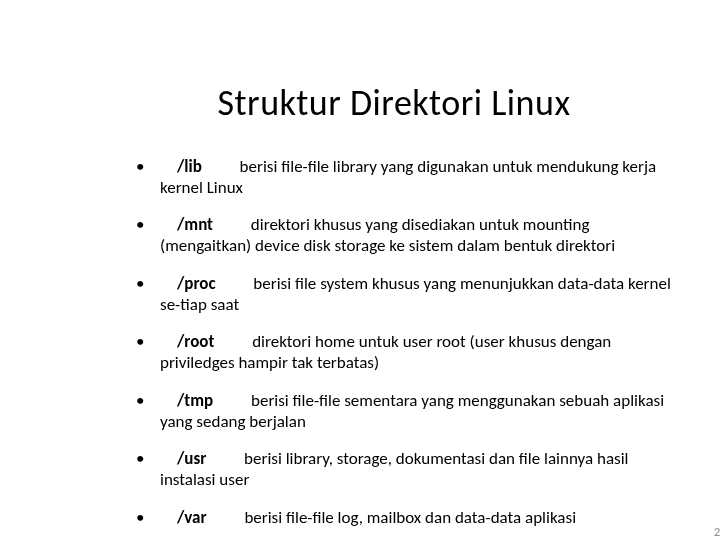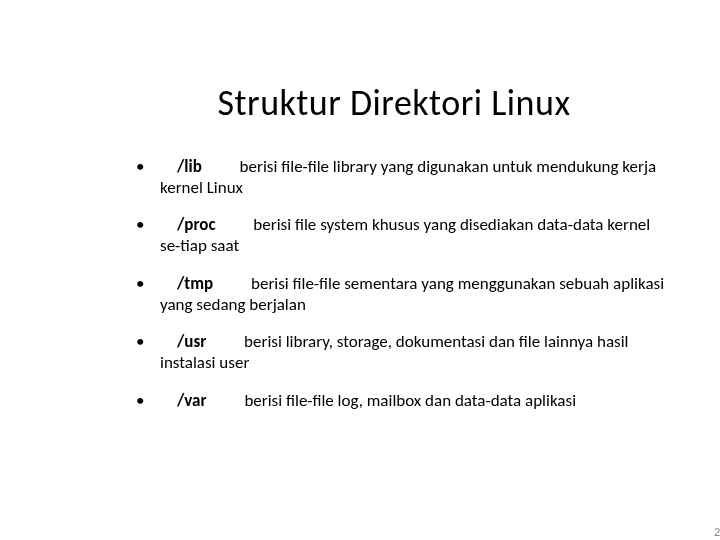--- a/index.html
+++ b/index.html
@@ -55,21 +55,27 @@
 </head>
 <body>
 
 <h1 class="title">Struktur Direktori Linux</h1>
 
 <ul class="bullet-list">
   <li class="bullet-item">
     <span class="bold">/lib</span><span> berisi file-file library yang digunakan untuk mendukung kerja kernel Linux</span>
   </li>
   <li class="bullet-item">
-    <span class="bold">/proc</span><span> berisi file system khusus yang disediakan data-data kernel se-tiap saat</span>
+    <span class="bold">/mnt</span><span> direktori khusus yang disediakan untuk mounting (mengaitkan) device disk storage ke sistem dalam bentuk direktori</span>
+  </li>
+  <li class="bullet-item">
+    <span class="bold">/proc</span><span> berisi file system khusus yang menunjukkan data-data kernel se-tiap saat</span>
+  </li>
+  <li class="bullet-item">
+    <span class="bold">/root</span><span> direktori home untuk user root (user khusus dengan priviledges hampir tak terbatas)</span>
   </li>
   <li class="bullet-item">
     <span class="bold">/tmp</span><span> berisi file-file sementara yang menggunakan sebuah aplikasi yang sedang berjalan</span>
   </li>
   <li class="bullet-item">
     <span class="bold">/usr</span><span> berisi library, storage, dokumentasi dan file lainnya hasil instalasi user</span>
   </li>
   <li class="bullet-item">
     <span class="bold">/var</span><span> berisi file-file log, mailbox dan data-data aplikasi</span>
   </li>

